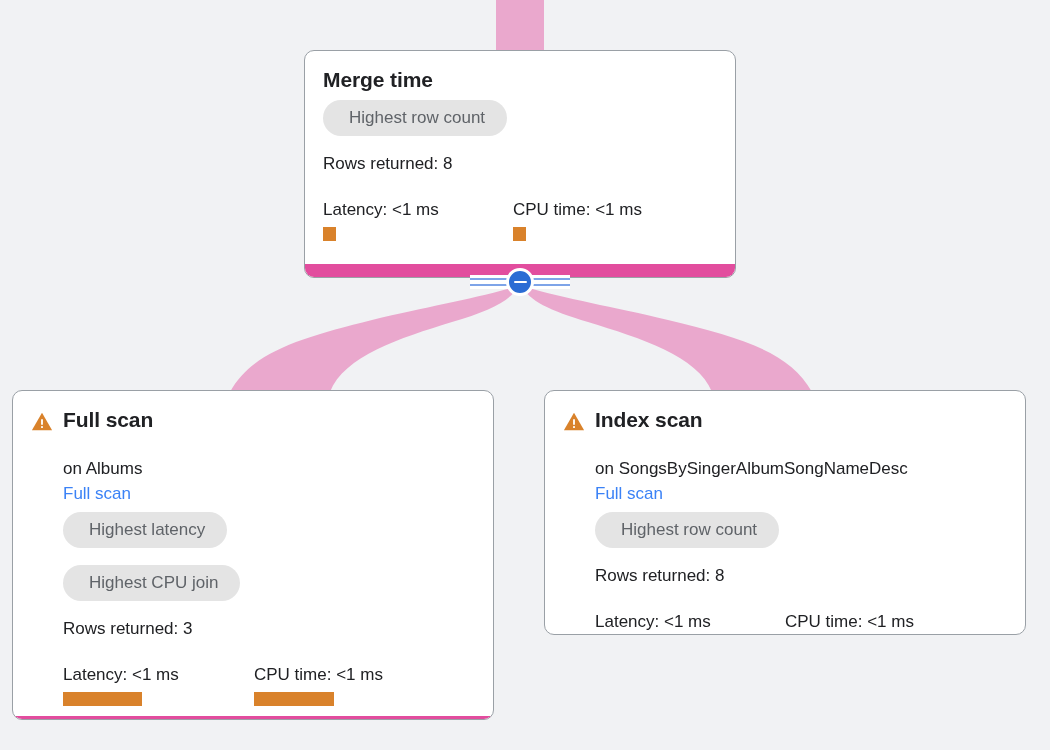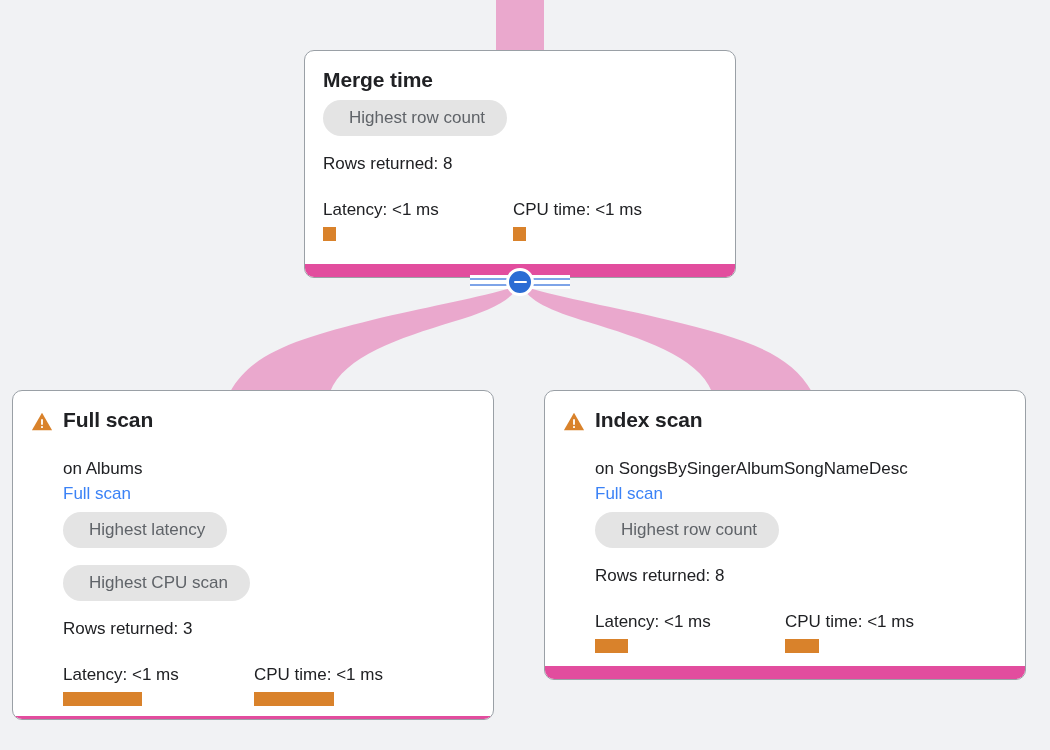--- a/index.html
+++ b/index.html
@@ -249,40 +249,40 @@
           <rect x="11" y="9" width="2" height="6" fill="#ffffff"></rect>
           <rect x="11" y="16.5" width="2" height="2" fill="#ffffff"></rect>
         </svg>
         <div class="node-heading-block">
           <div class="node-title">Full scan</div>
           <div class="node-subtitle">on Albums</div>
           <div class="node-scantype">Full scan</div>
           <div class="chip-row">
             <span class="chip">Highest latency</span>
             <br>
-            <span class="chip">Highest CPU scan</span>
+            <span class="chip">Highest CPU join</span>
           </div>
           <div class="rows-returned">Rows returned: 3</div>
           <div class="metrics-row">
             <div class="metric" style="width:191px;">
               <div class="metric-label">Latency: &lt;1 ms</div>
               <div class="metric-bar" style="width:79px;"></div>
             </div>
             <div class="metric">
               <div class="metric-label">CPU time: &lt;1 ms</div>
               <div class="metric-bar" style="width:80px;"></div>
             </div>
           </div>
         </div>
       </div>
     </div>
     <div class="node-accent"></div>
   </div>
 
-  <div class="node-card indented" style="left:544px; top:390px; width:482px; height:290px;">
+  <div class="node-card indented" style="left:544px; top:390px; width:482px; height:245px;">
     <div class="node-body">
       <div class="node-head">
         <svg class="warn-icon" viewBox="0 0 24 24">
           <path d="M12 2 L23 21 L1 21 Z" fill="#d9822b"></path>
           <rect x="11" y="9" width="2" height="6" fill="#ffffff"></rect>
           <rect x="11" y="16.5" width="2" height="2" fill="#ffffff"></rect>
         </svg>
         <div class="node-heading-block">
           <div class="node-title">Index scan</div>
           <div class="node-subtitle">on SongsBySingerAlbumSongNameDesc</div>

